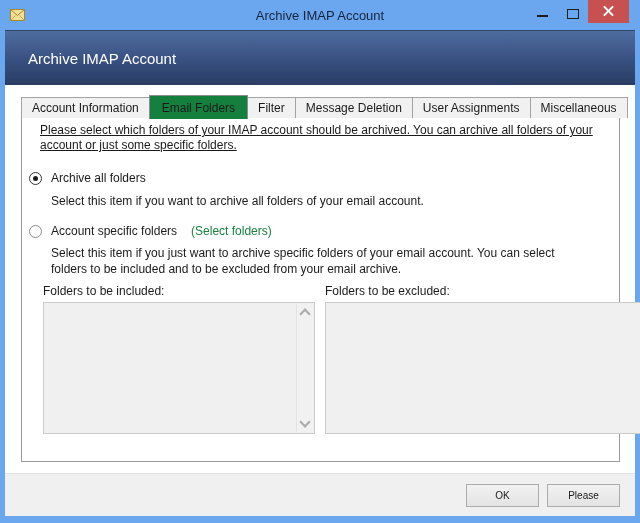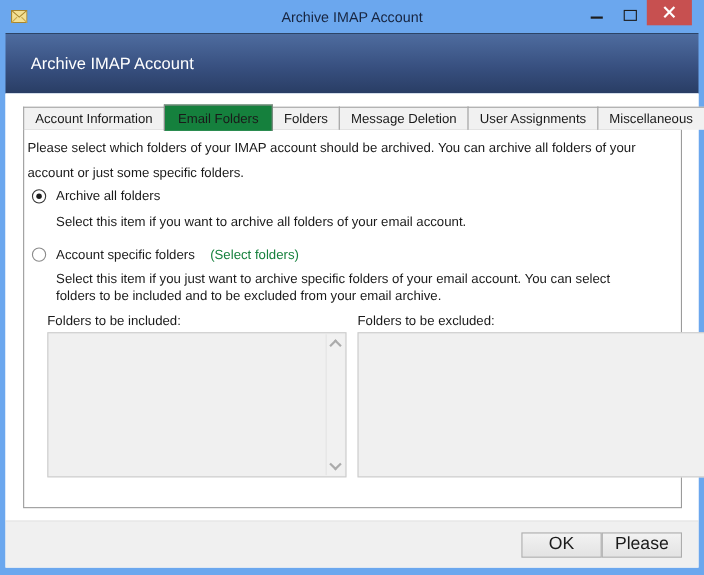--- a/index.html
+++ b/index.html
@@ -31,21 +31,21 @@
   .content{flex:1;position:relative;background:#fff;padding-left:18px;}
 
   
   .tabstrip{position:absolute;left:16px;top:10px;display:flex;align-items:flex-end;z-index:3;}
   .tab{background:#f1f1f1;border:1px solid #a3a3a3;border-bottom:none;padding:3px 10px 3px;margin-right:-1px;
        white-space:nowrap;cursor:default;}
   .tab.active{background:#15803d;border-color:#8c8c8c;padding:5px 12px 4px;margin-bottom:-1px;z-index:4;position:relative;}
 
   
   .panel{position:absolute;left:16px;right:15px;top:32px;bottom:11px;border:1px solid #9b9b9b;background:#fff;}
-  .intro{position:absolute;left:3px;top:5px;width:580px;line-height:23px;}
+  .intro{position:absolute;left:18px;top:5px;width:580px;line-height:15px;text-decoration:underline;}
   .radio-row{position:absolute;display:flex;align-items:center;}
   .radio-row-all{left:7px;top:53px;}
   .radio-row-specific{left:7px;top:106px;}
   .radio{width:13px;height:13px;border:1px solid #8a8a8a;border-radius:50%;background:#fff;box-sizing:border-box;
          position:relative;flex:none;margin-right:9px;}
   .radio.checked{border-color:#343434;}
   .radio.checked::after{content:"";position:absolute;left:3px;top:3px;width:5px;height:5px;border-radius:50%;background:#1c1c1c;}
   .select-link{color:#15803d;margin-left:14px;}
   .desc{position:absolute;left:29px;line-height:16px;}
   .desc-all{top:75px;}
@@ -59,21 +59,21 @@
   .listbox{height:132px;background:#f0f0f0;border:1px solid #cbcbcb;position:relative;box-sizing:border-box;}
   .scrollbar{position:absolute;top:1px;bottom:1px;right:1px;width:16px;background:#f1f1f1;border-left:1px solid #e3e3e3;}
   .chev{position:absolute;left:4px;width:6px;height:6px;border-left:2px solid #ababab;border-top:2px solid #ababab;}
   .chev-up{top:6px;transform:rotate(45deg);}
   .chev-down{bottom:6px;transform:rotate(225deg);}
 
   
   .footer{height:43px;background:#f0f0f0;border-top:1px solid #dfdfdf;display:flex;align-items:center;
           justify-content:flex-end;padding-right:15px;box-sizing:border-box;}
   .btn{width:73px;height:23px;background:linear-gradient(#f2f2f2,#e3e3e3);border:1px solid #acacac;
-       font-family:"Liberation Sans",sans-serif;font-size:16px;color:#1a1a1a;cursor:default;}
+       font-family:"Liberation Sans",sans-serif;font-size:10px;color:#1a1a1a;margin-left:8px;cursor:default;}
 </style>
 </head>
 <body>
 
 <div class="window">
 
   <div class="titlebar">
     <span class="titlebar-icon">
       <svg width="15" height="12" viewBox="0 0 15 12">
         <rect x="0.5" y="0.5" width="14" height="11" fill="#f3e094" stroke="#a8862f"></rect>
@@ -92,21 +92,21 @@
   <div class="headerband">
     <span>Archive IMAP Account</span>
   </div>
 
   <div class="body-area">
     <div class="content">
 
       <div class="tabstrip">
         <div class="tab">Account Information</div>
         <div class="tab active">Email Folders</div>
-        <div class="tab">Folders</div>
+        <div class="tab">Filter</div>
         <div class="tab">Message Deletion</div>
         <div class="tab">User Assignments</div>
         <div class="tab">Miscellaneous</div>
       </div>
 
       <div class="panel">
 
         <div class="intro">Please select which folders of your IMAP account should be archived. You can archive all folders of your account or just some specific folders.</div>
 
         <div class="radio-row radio-row-all">

